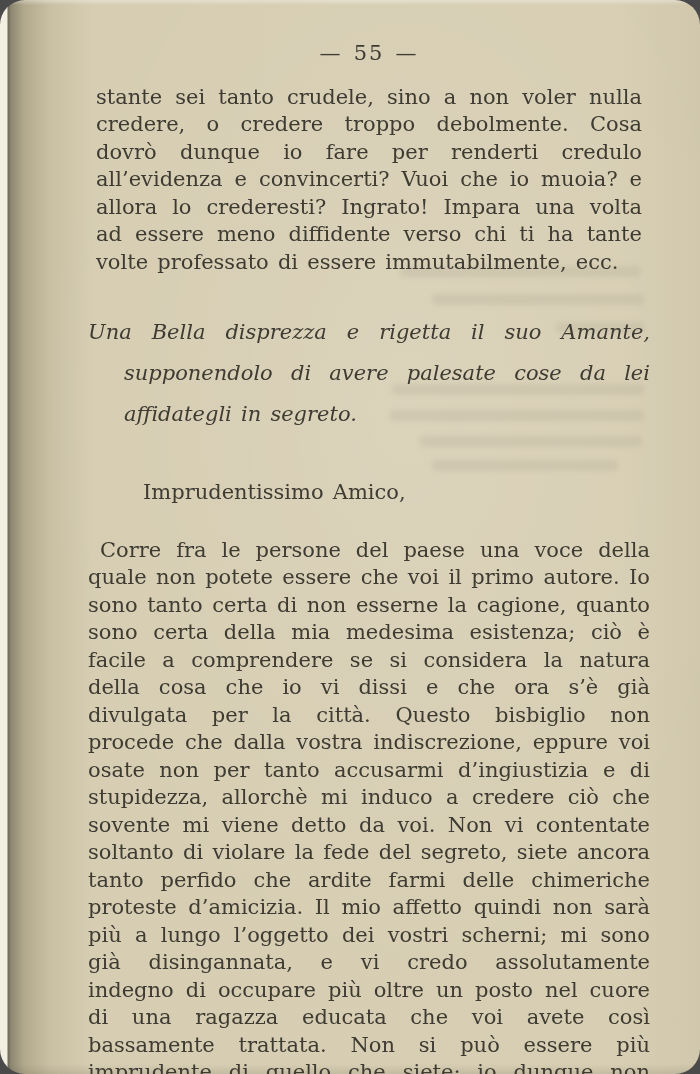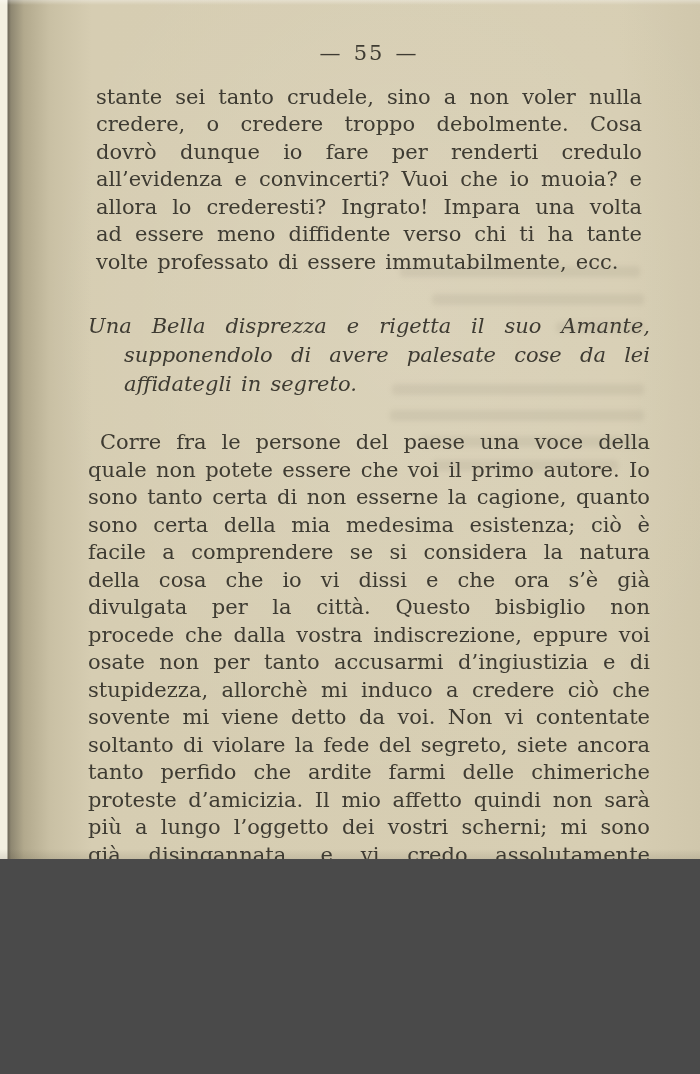--- a/index.html
+++ b/index.html
@@ -1,33 +1,34 @@
 <!DOCTYPE html>
 <html><head>
 <meta charset="utf-8">
 <style>
   * { box-sizing: border-box; }
   html, body { margin: 0; padding: 0; background: #4a4a4a; }
 
   .page {
     position: relative;
     width: 700px;
-    height: 859px;
+    height: 1074px;
     overflow: hidden;
     background:
       linear-gradient(180deg, rgba(255,255,255,.35) 0px, rgba(255,255,255,0) 5px),
       radial-gradient(ellipse at 58% 38%, rgba(255,255,255,.10), rgba(0,0,0,0) 65%),
       linear-gradient(90deg,
         #f3f0e1 0px, #f3f0e1 7px,
         #6f6a5b 8px, #8e8771 11px,
         #b2a98d 24px, #c9c0a4 50px,
         #d6cdb2 92px, #d7ceb3 620px, #d0c7ac 700px),
       #d7ceb3;
     font-family: "DejaVu Serif", "Liberation Serif", serif;
     color: #3e3b32;
+    border-radius: 25px;
   }
   .page::after {
     content: "";
     position: absolute; left: 0; right: 0; bottom: 0; height: 10px;
     background: linear-gradient(0deg, rgba(60,55,40,.12), rgba(0,0,0,0));
     pointer-events: none;
   }
 
   .text-col {
     position: relative;
@@ -46,21 +47,21 @@
     margin: 0 0 16px 0;
   }
 
   .para-continuation {
     margin: 8px;
   }
 
   .section-heading {
     margin: 36px 0 0 0;
     font-style: italic;
-    line-height: 29px;
+    line-height: 41px;
     padding-left: 36px;
     text-indent: -36px;
   }
 
   .salutation {
     margin: 44px 0 0 0;
     text-indent: 55px;
     text-align: left;
   }
 
@@ -103,17 +104,18 @@
   <div class="bleed b7"></div>
 
   <div class="text-col">
 
     <div class="page-number">— 55 —</div>
 
     <p class="para-continuation">stante sei tanto crudele, sino a non voler nulla credere, o credere troppo debolmente. Cosa dovrò dunque io fare per renderti credulo all’evidenza e convincerti? Vuoi che io muoia? e allora lo crederesti? Ingrato! Impara una volta ad essere meno diffidente verso chi ti ha tante volte professato di essere immutabilmente, ecc.</p>
 
     <p class="section-heading">Una Bella disprezza e rigetta il suo Amante, supponendolo di avere palesate cose da lei affidategli in segreto.</p>
 
+    <p class="salutation">Imprudentissimo Amico,</p>
 
     <p class="letter-body">Corre fra le persone del paese una voce della quale non potete essere che voi il primo autore. Io sono tanto certa di non esserne la cagione, quanto sono certa della mia medesima esistenza; ciò è facile a comprendere se si considera la natura della cosa che io vi dissi e che ora s’è già divulgata per la città. Questo bisbiglio non procede che dalla vostra indiscrezione, eppure voi osate non per tanto accusarmi d’ingiustizia e di stupidezza, allorchè mi induco a credere ciò che sovente mi viene detto da voi. Non vi contentate soltanto di violare la fede del segreto, siete ancora tanto perfido che ardite farmi delle chimeriche proteste d’amicizia. Il mio affetto quindi non sarà più a lungo l’oggetto dei vostri scherni; mi sono già disingannata, e vi credo assolutamente indegno di occupare più oltre un posto nel cuore di una ragazza educata che voi avete così bassamente trattata. Non si può essere più imprudente di quello che siete; io dunque non debbo e sento di non più amare un infedele.</p>
 
   </div>
 </div>
 
 </body></html>

